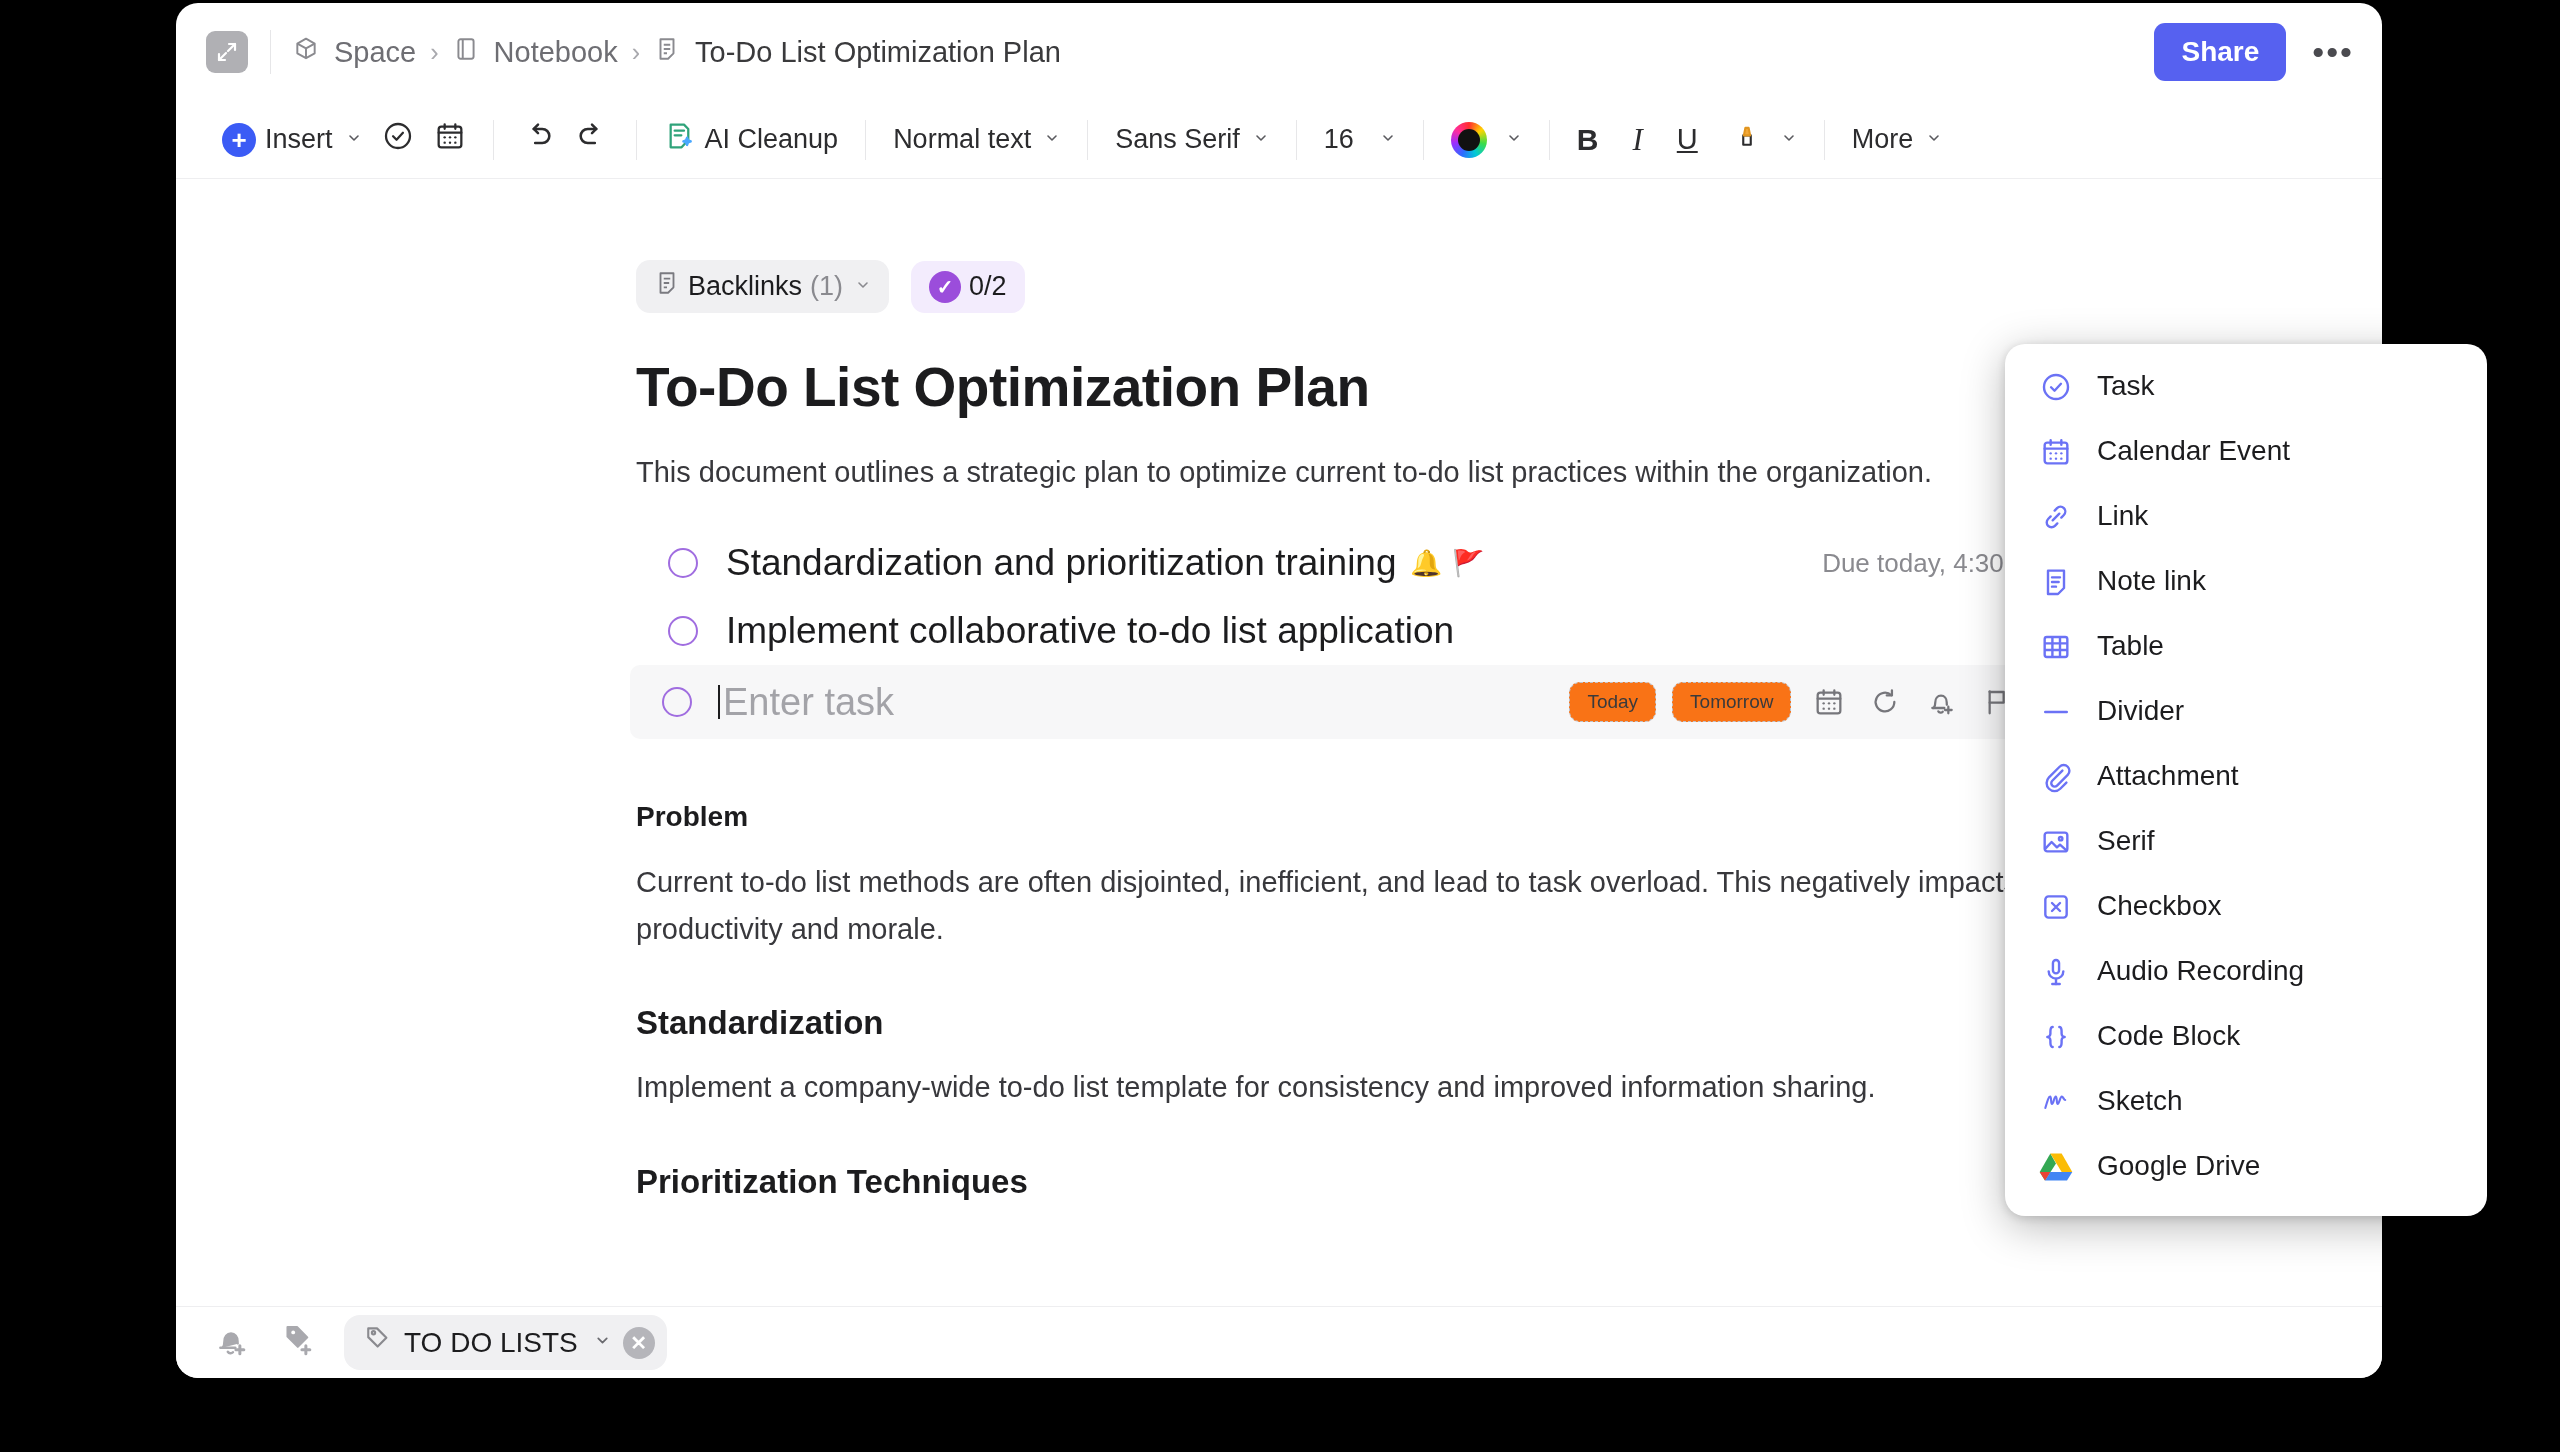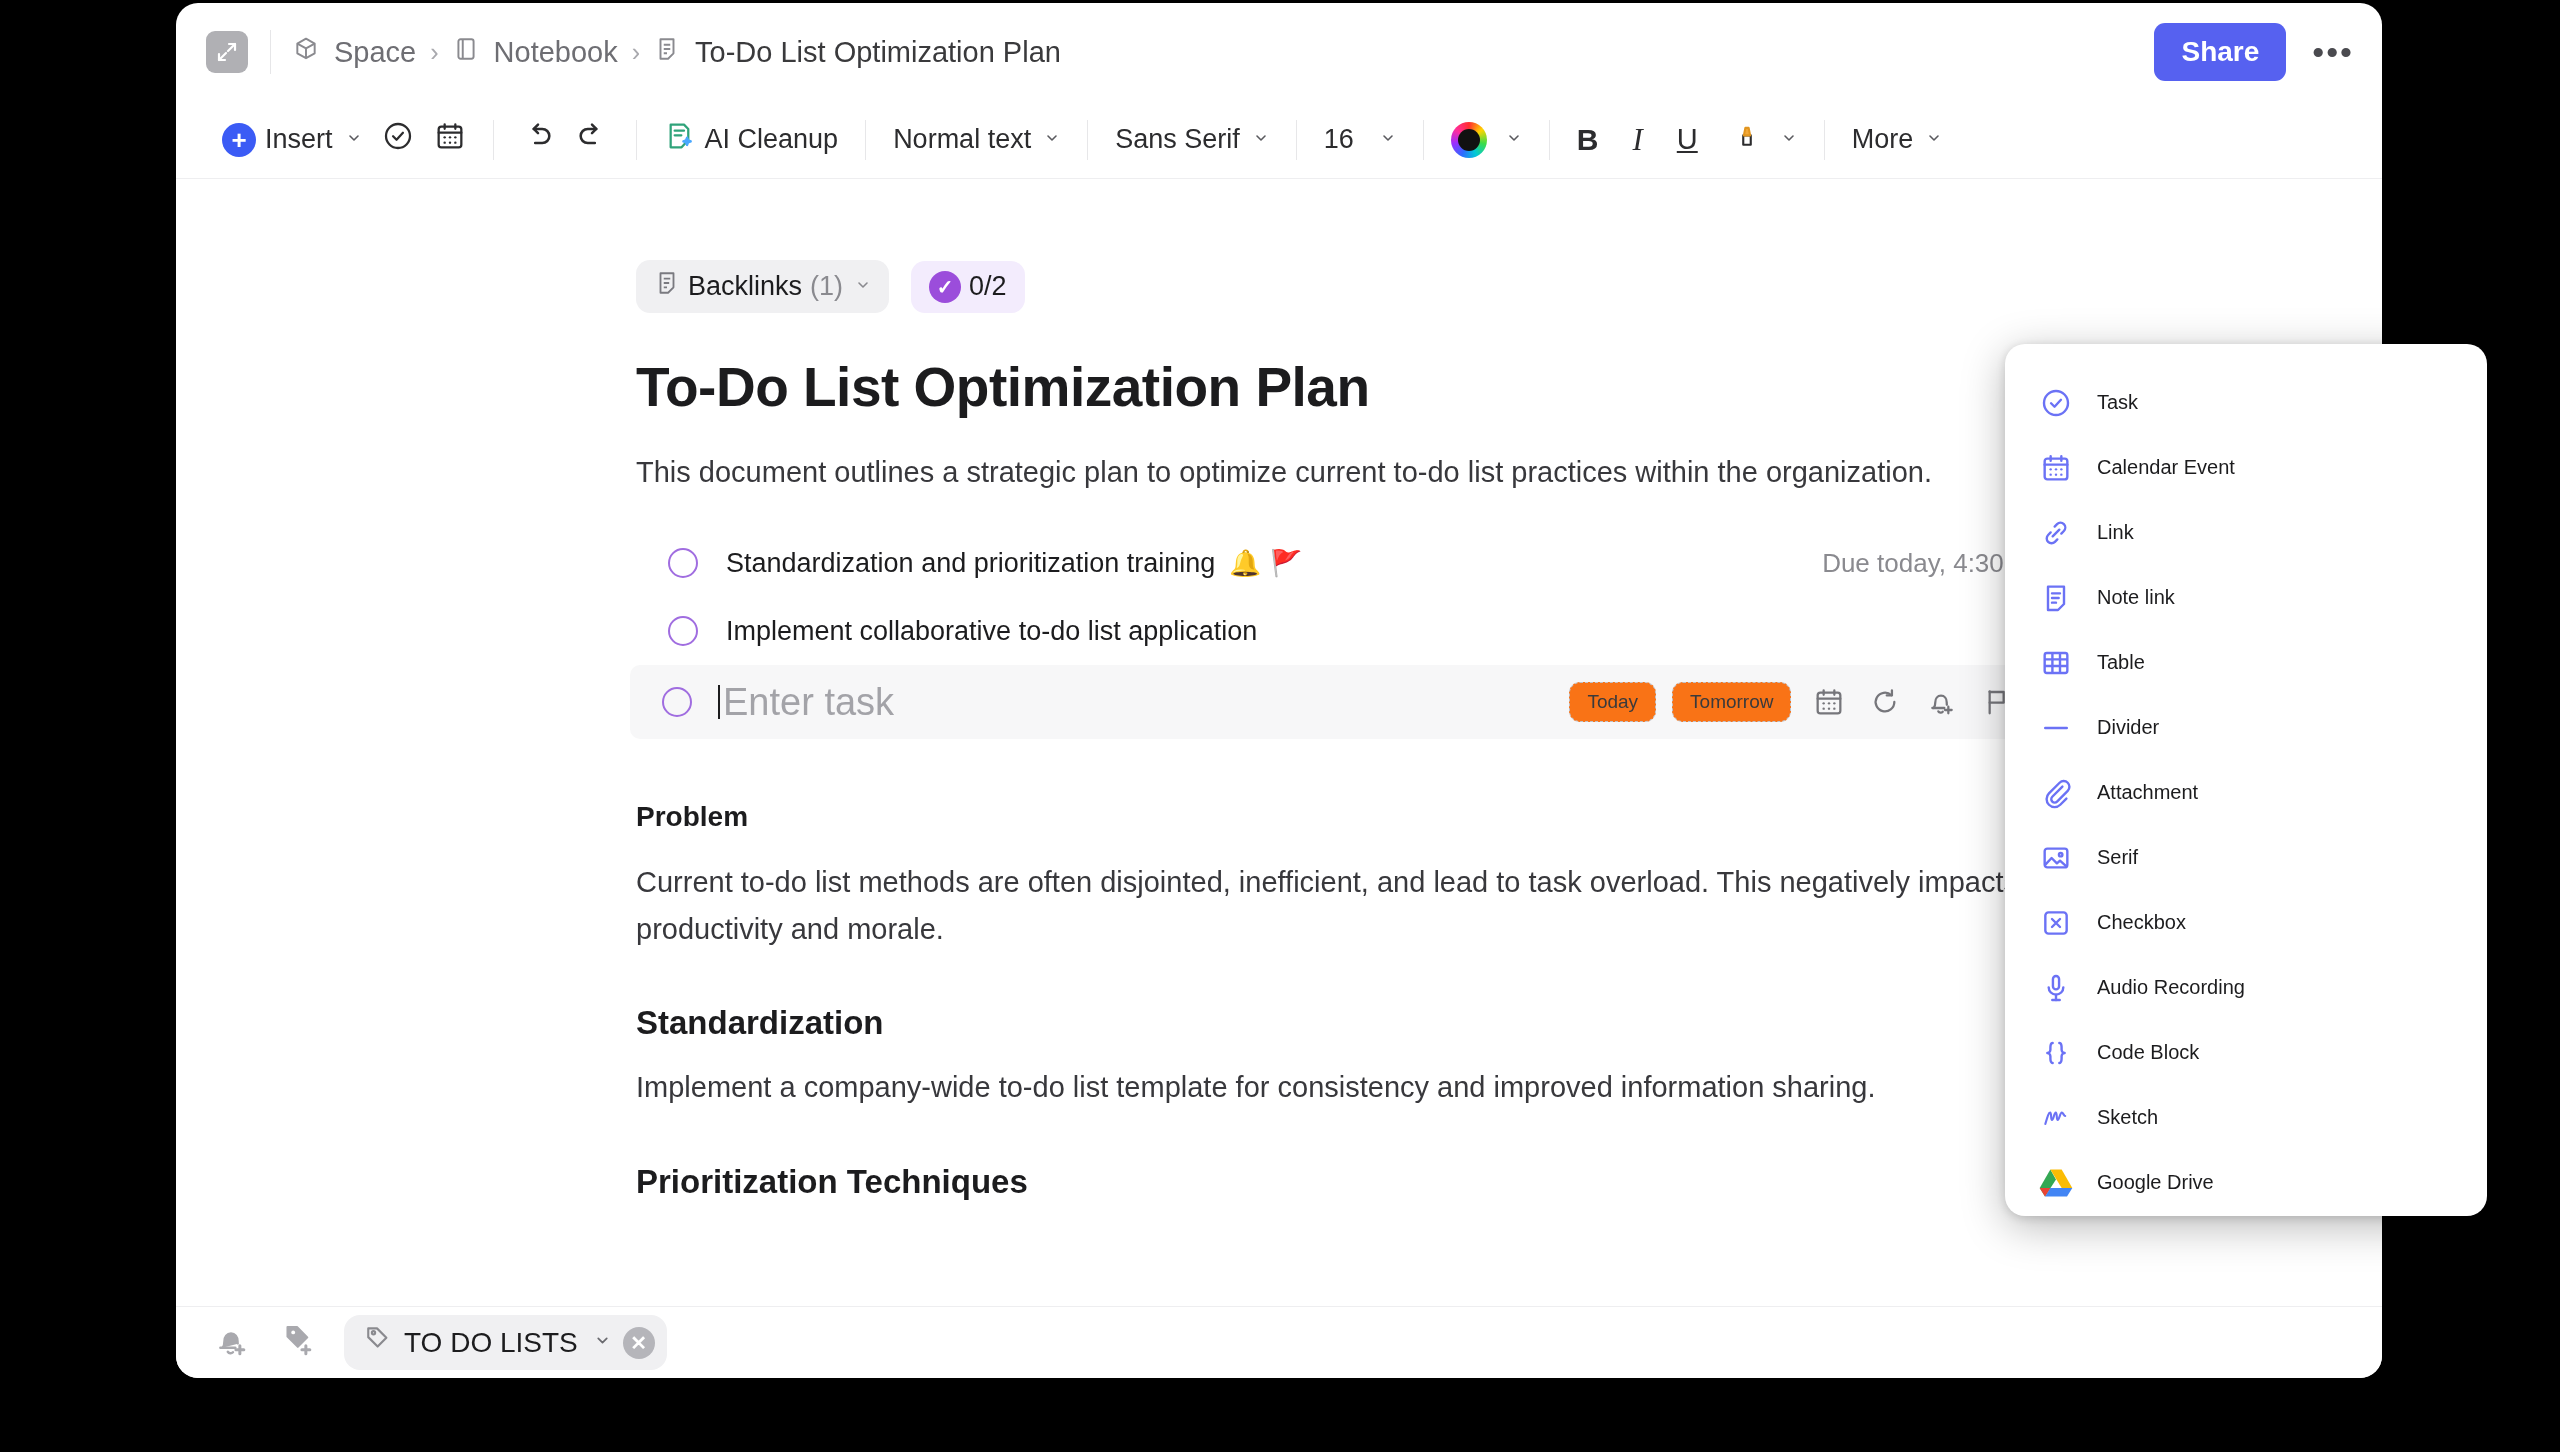--- a/index.html
+++ b/index.html
@@ -130,21 +130,21 @@
   #tasks { margin-top: 34px; }
   .task-row {
     display: flex; align-items: center;
     height: 68px; padding-left: 32px; position: relative;
   }
   .task-circle {
     width: 30px; height: 30px; border-radius: 50%;
     border: 2.5px solid #a06de0; flex: 0 0 auto;
   }
   .task-text {
-    font-size: 27px; color: #1c1c1e; margin-left: 28px; white-space: nowrap;
+    font-size: 37px; color: #1c1c1e; margin-left: 28px; white-space: nowrap;
   }
   .task-emoji { margin-left: 14px; display: inline-flex; gap: 9px; align-items: center; }
   .task-meta {
     position: absolute; right: 8px; display: flex; align-items: center; gap: 20px;
   }
   .due-text { font-size: 26px; color: #8a8a8f; }
   .avatar-d {
     width: 38px; height: 38px; border-radius: 50%;
     background: #e03a2f; color: #fff; font-size: 22px; font-weight: 700;
     display: flex; align-items: center; justify-content: center;
@@ -201,23 +201,23 @@
     position: absolute;
     left: 2005px; top: 344px;
     width: 482px; height: 872px;
     background: #ffffff;
     border-radius: 20px;
     box-shadow: 0 10px 44px rgba(0,0,0,0.28), 0 2px 10px rgba(0,0,0,0.14);
     padding: 26px 0;
     z-index: 20;
   }
   .menu-item {
-    display: flex; align-items: center; gap: 24px;
+    display: flex; align-items: flex-start; gap: 24px;
     height: 65px; padding: 0 34px;
-    font-size: 20px; color: #1c1c1e;
+    font-size: 28px; color: #1c1c1e;
   }
   .menu-item .mi-icon {
     width: 34px; height: 34px;
     display: flex; align-items: center; justify-content: center;
     flex: 0 0 auto;
   }
   .gdrive { width: 34px; height: 30px; }
 </style>
 </head>
 <body>

